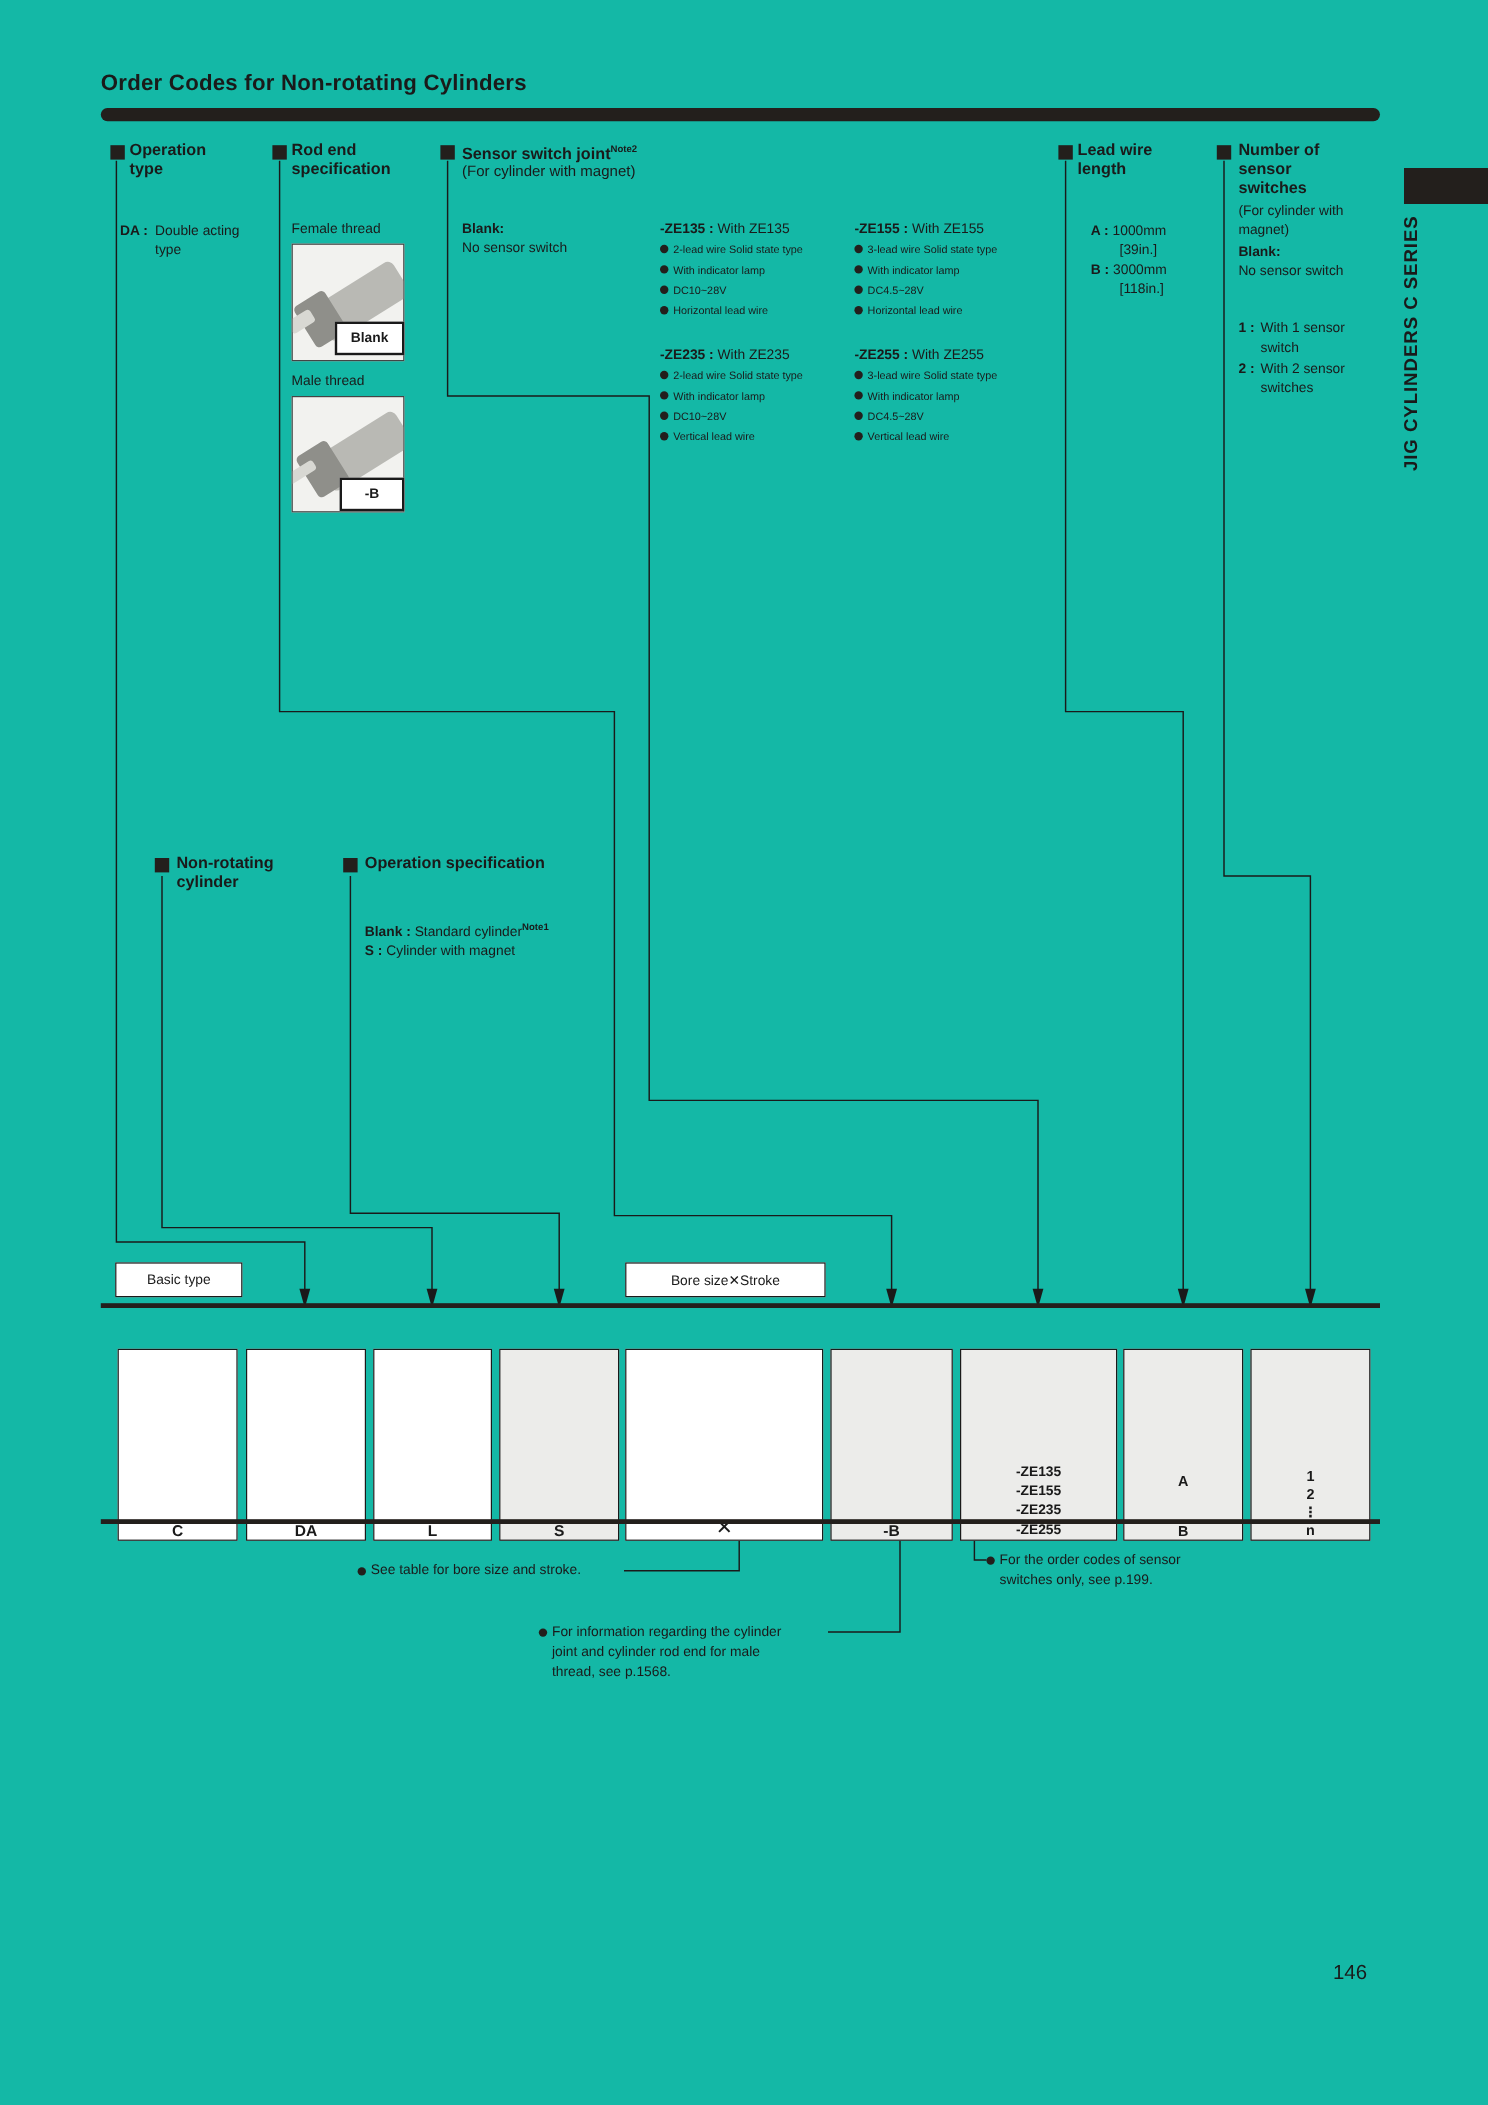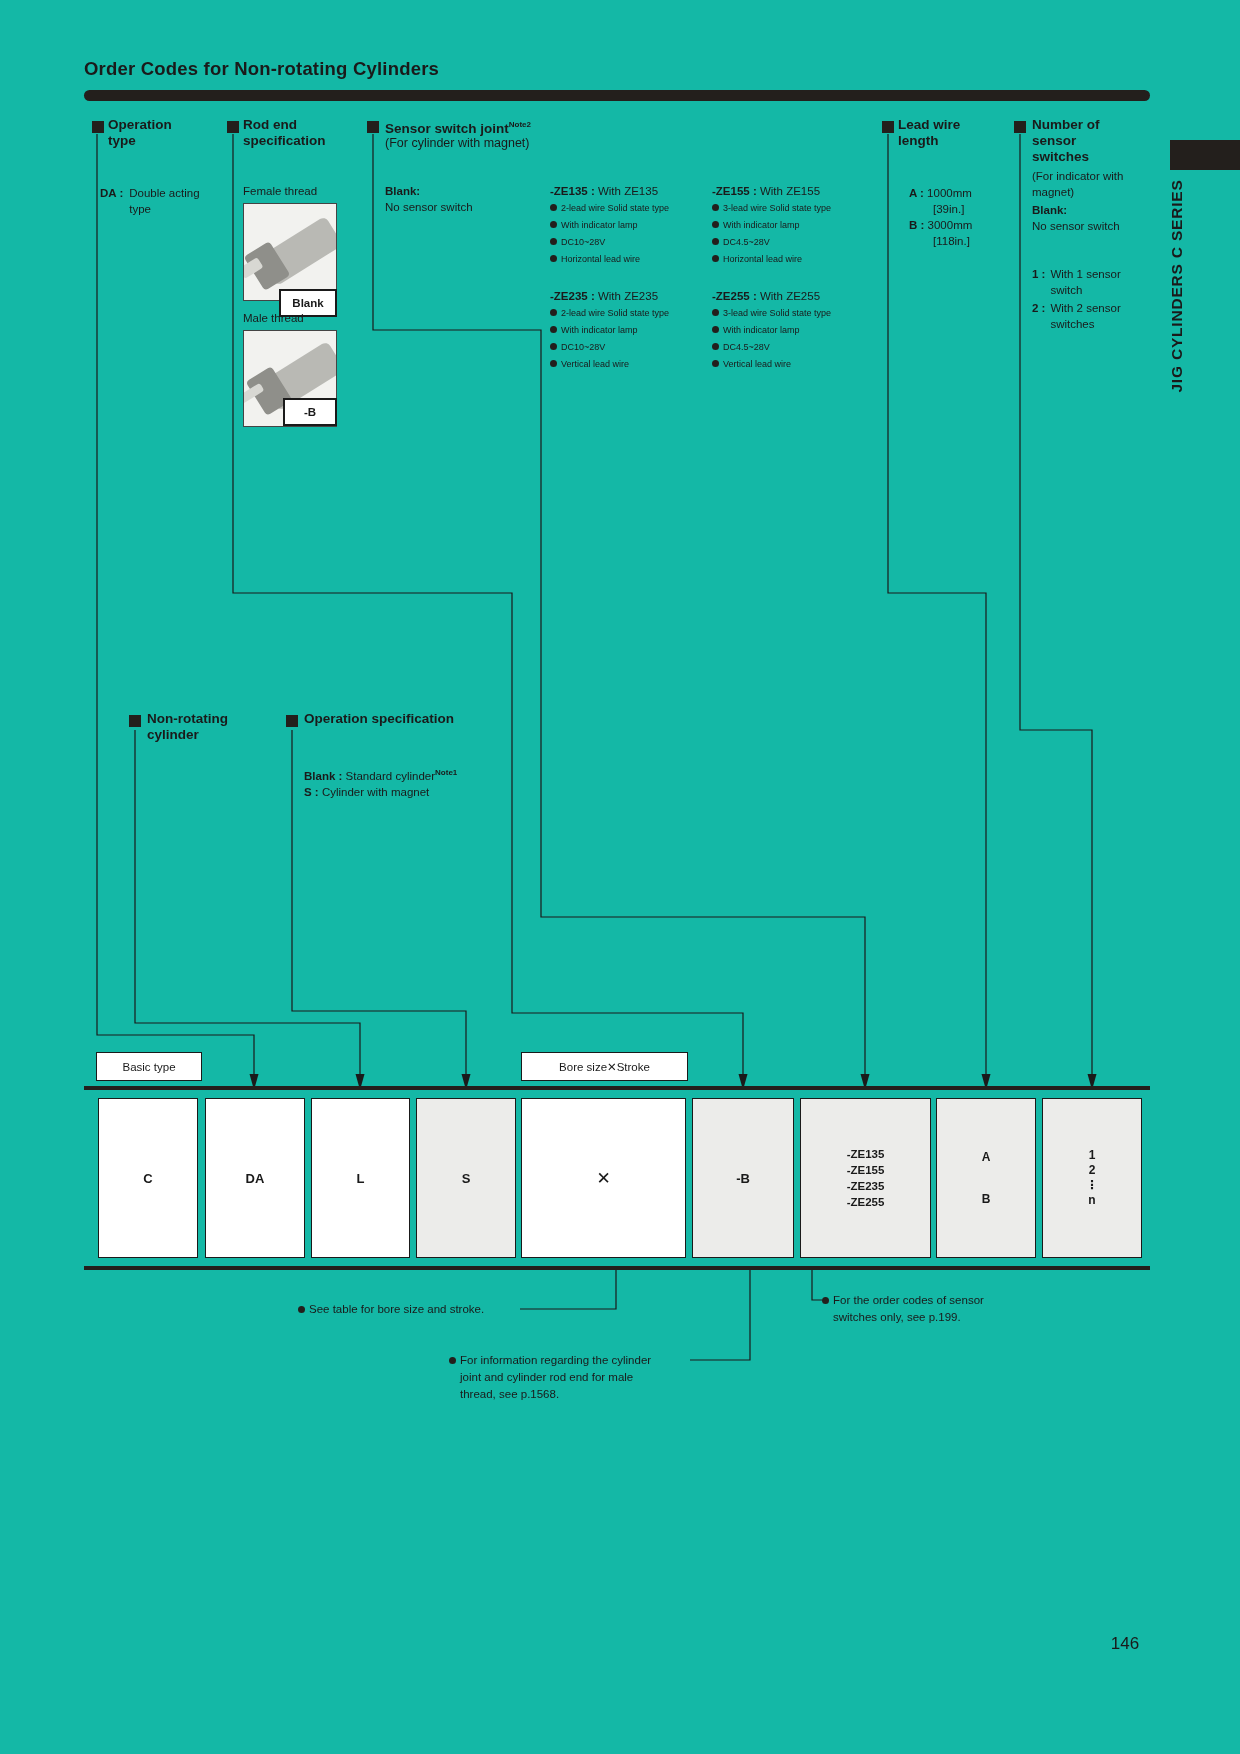--- a/index.html
+++ b/index.html
@@ -18,22 +18,22 @@
   .feat{display:flex;align-items:center;height:17px;font-size:9px;white-space:nowrap;}
   .photo{background:#f2f2ef;border:1px solid #444;overflow:hidden;}
   .cylbody{position:absolute;background:#b9b9b4;border-radius:6px;transform:rotate(-32deg);}
   .cylhead{position:absolute;background:#8f8f8a;border-radius:4px;transform:rotate(-32deg);}
   .cylrod{position:absolute;background:#d8d8d3;border-radius:3px;transform:rotate(-32deg);}
   .codetag{position:absolute;background:#fff;border:2px solid #1a1a1a;font-weight:bold;font-size:11.5px;
            display:flex;align-items:center;justify-content:center;}
   .labelbox{border:1.2px solid #1a1a1a;background:#fff;font-size:11.5px;
             display:flex;align-items:center;justify-content:center;}
   .rule2{left:84px;width:1066px;height:4px;background:#231f1c;}
-  .cbox{position:absolute;top:1098px;height:160px;border:1.2px solid #1a1a1a;background:#fff;
-        display:flex;flex-direction:column;align-items:center;justify-content:center;
+  .cbox{position:absolute;top:1124px;height:160px;border:1.2px solid #1a1a1a;background:#fff;
+        display:flex;flex-direction:column;align-items:center;justify-content:flex-end;
         font-weight:bold;font-size:13px;box-sizing:border-box;}
   .cbox.gray{background:#ececea;}
   .zelines div{line-height:16px;font-size:11.5px;font-weight:bold;}
   .fn{font-size:11.5px;line-height:17px;}
   svg.lines{position:absolute;left:0;top:0;}
   #sidetab{left:1170px;top:140px;width:70px;height:30px;background:#231f1c;}
   #sidetext{left:1067px;top:273px;width:220px;height:26px;transform:rotate(-90deg);
             font-size:15.5px;font-weight:bold;letter-spacing:.8px;text-align:center;line-height:26px;}
   #pagenum{left:1090px;top:1634px;width:70px;text-align:center;font-size:17px;}
 </style>
@@ -84,21 +84,21 @@
 
   <div class="abs sq" style="left:227px;top:121px;"></div>
   <div class="abs coltitle pre" style="left:243px;top:117px;">Rod end
 specification</div>
   <div class="abs body" style="left:243px;top:183px;">Female thread</div>
   <div class="abs photo" style="left:243px;top:203px;width:92px;height:96px;">
     <div class="cylbody" style="left:18px;top:30px;width:78px;height:34px;"></div>
     <div class="cylhead" style="left:8px;top:42px;width:30px;height:40px;"></div>
     <div class="cylrod" style="left:-4px;top:58px;width:22px;height:12px;"></div>
   </div>
-  <div class="codetag" style="left:279px;top:289px;width:54px;height:24px;">Blank</div>
+  <div class="codetag" style="left:279px;top:268px;width:54px;height:24px;">Blank</div>
   <div class="abs body" style="left:243px;top:310px;">Male thread</div>
   <div class="abs photo" style="left:243px;top:330px;width:92px;height:95px;">
     <div class="cylbody" style="left:20px;top:28px;width:78px;height:34px;"></div>
     <div class="cylhead" style="left:10px;top:40px;width:30px;height:40px;"></div>
     <div class="cylrod" style="left:-6px;top:58px;width:26px;height:9px;"></div>
   </div>
   <div class="codetag" style="left:283px;top:398px;width:50px;height:24px;">-B</div>
 
   <div class="abs sq" style="left:367px;top:121px;"></div>
   <div class="abs coltitle" style="left:385px;top:117px;">
@@ -197,21 +197,21 @@
     <div><span class="b">A :</span> <span>1000mm</span></div>
     <div style="padding-left:24px;">[39in.]</div>
     <div><span class="b">B :</span> <span>3000mm</span></div>
     <div style="padding-left:24px;">[118in.]</div>
   </div>
 
   <div class="abs sq" style="left:1014px;top:121px;"></div>
   <div class="abs coltitle pre" style="left:1032px;top:117px;">Number of
 sensor
 switches</div>
-  <div class="abs body pre" style="left:1032px;top:168px;">(For indicator with
+  <div class="abs body pre" style="left:1032px;top:168px;">(For cylinder with
 magnet)</div>
   <div class="abs body" style="left:1032px;top:202px;">
     <div class="b">Blank:</div>
     <div>No sensor switch</div>
   </div>
   <div class="abs body" style="left:1032px;top:266px;display:flex;">
     <span class="b" style="margin-right:5px;">1 :</span>
     <span class="pre">With 1 sensor
 switch</span>
   </div>

